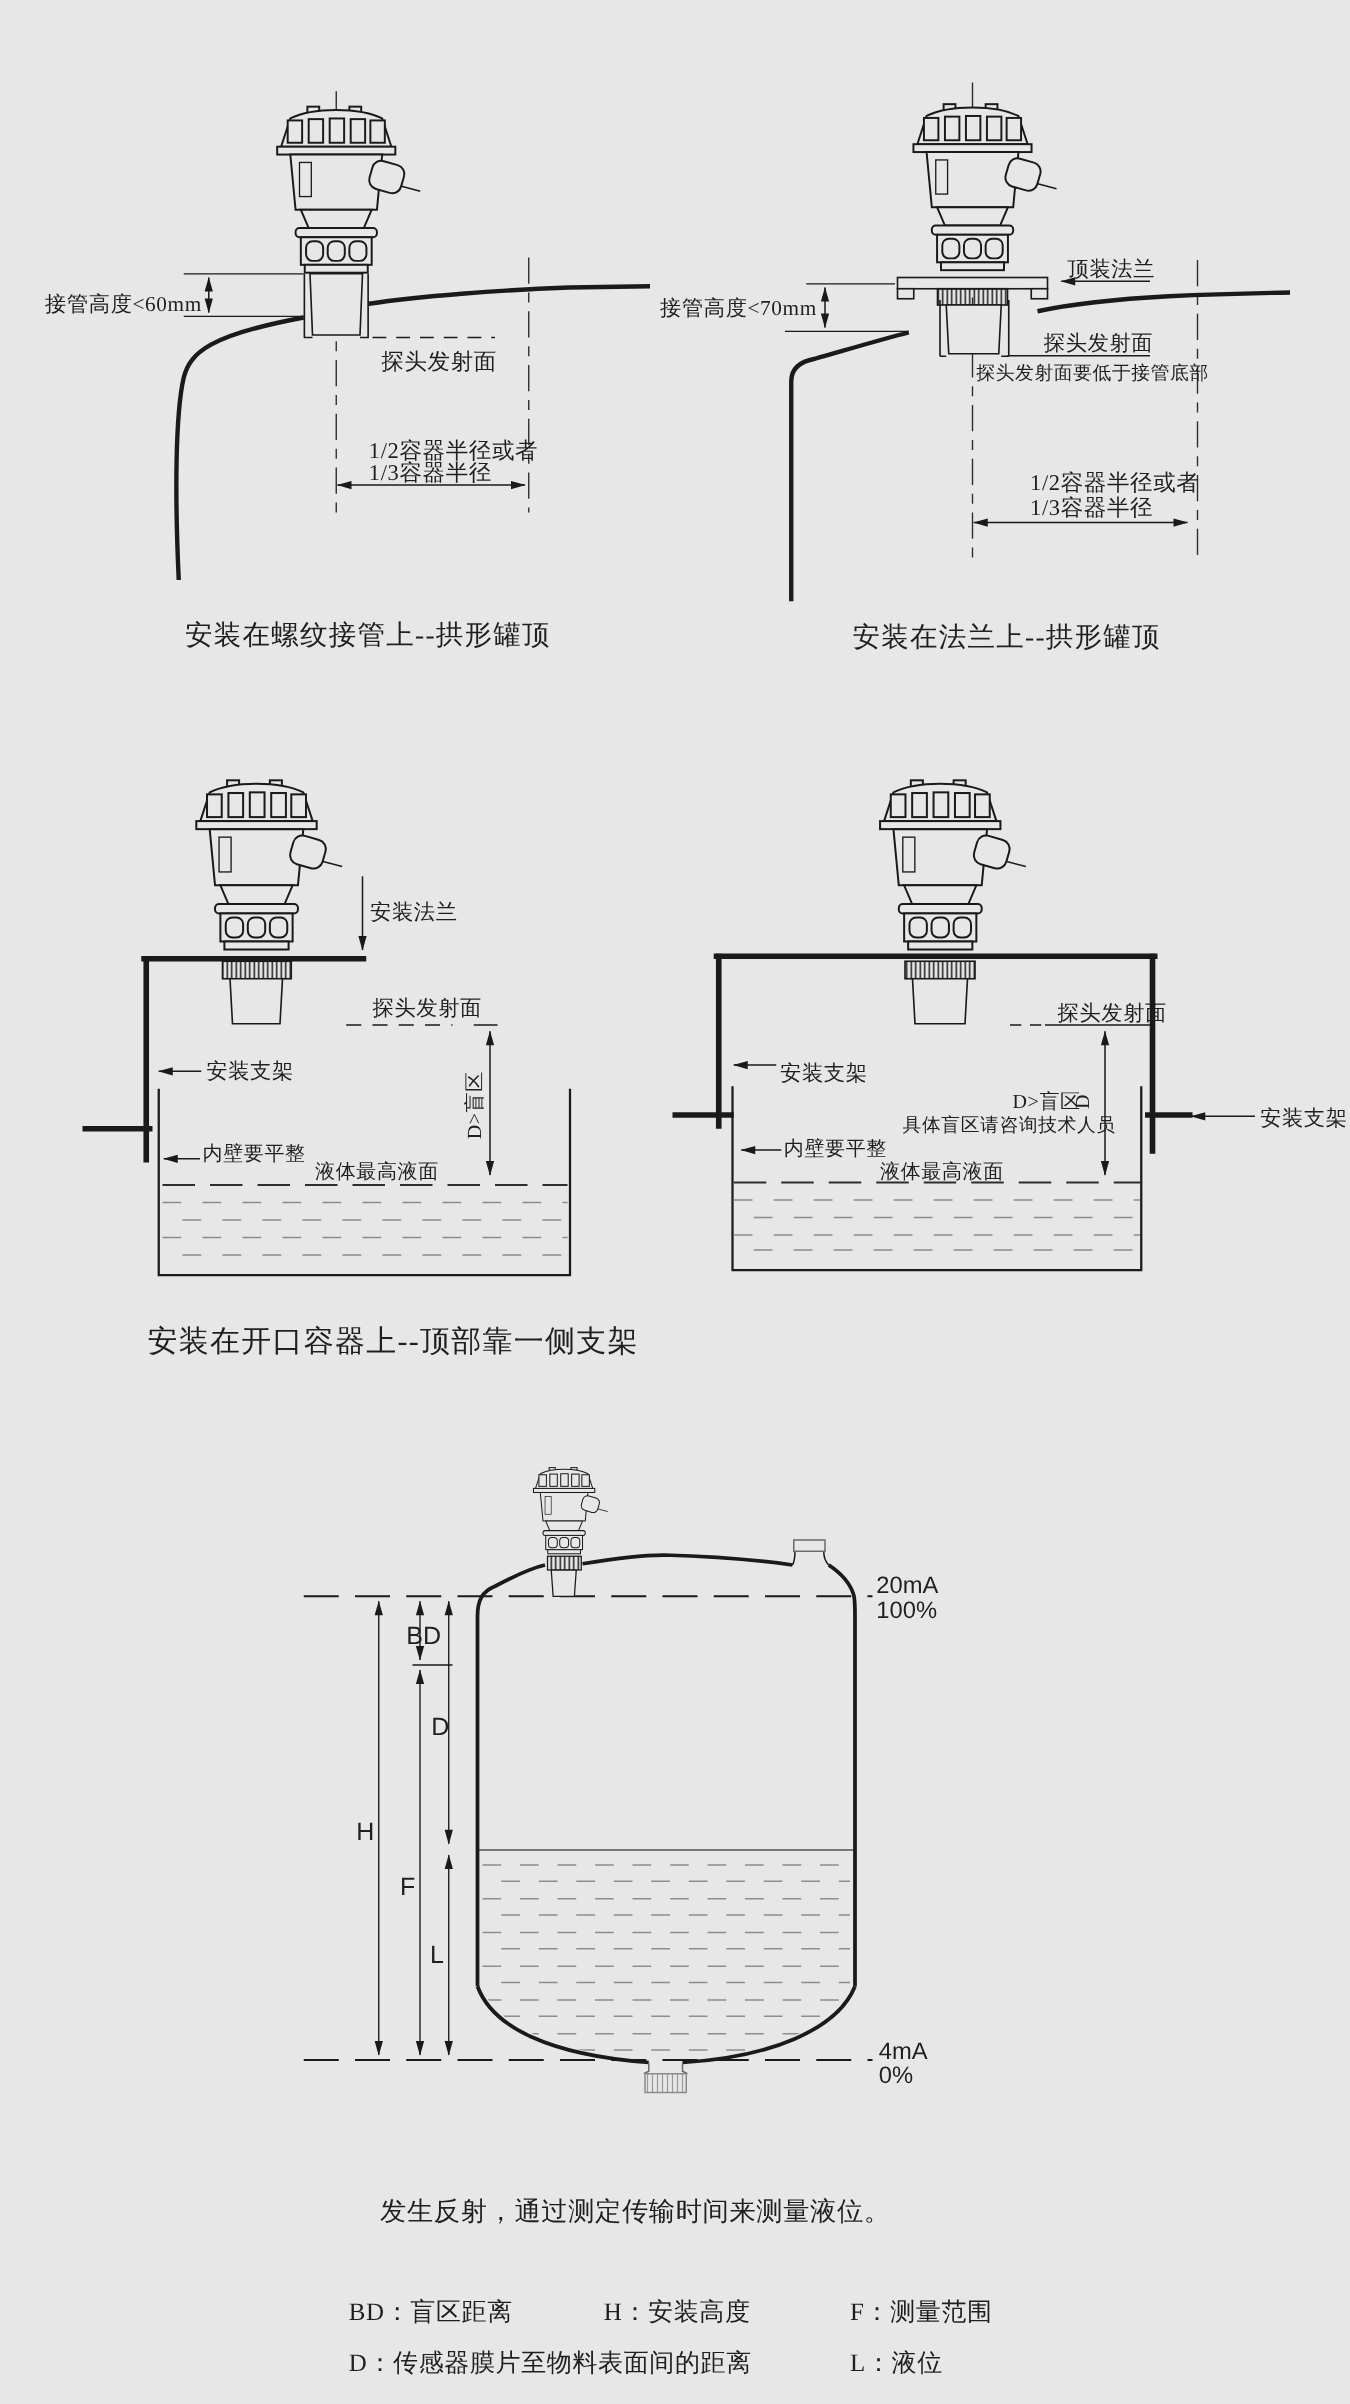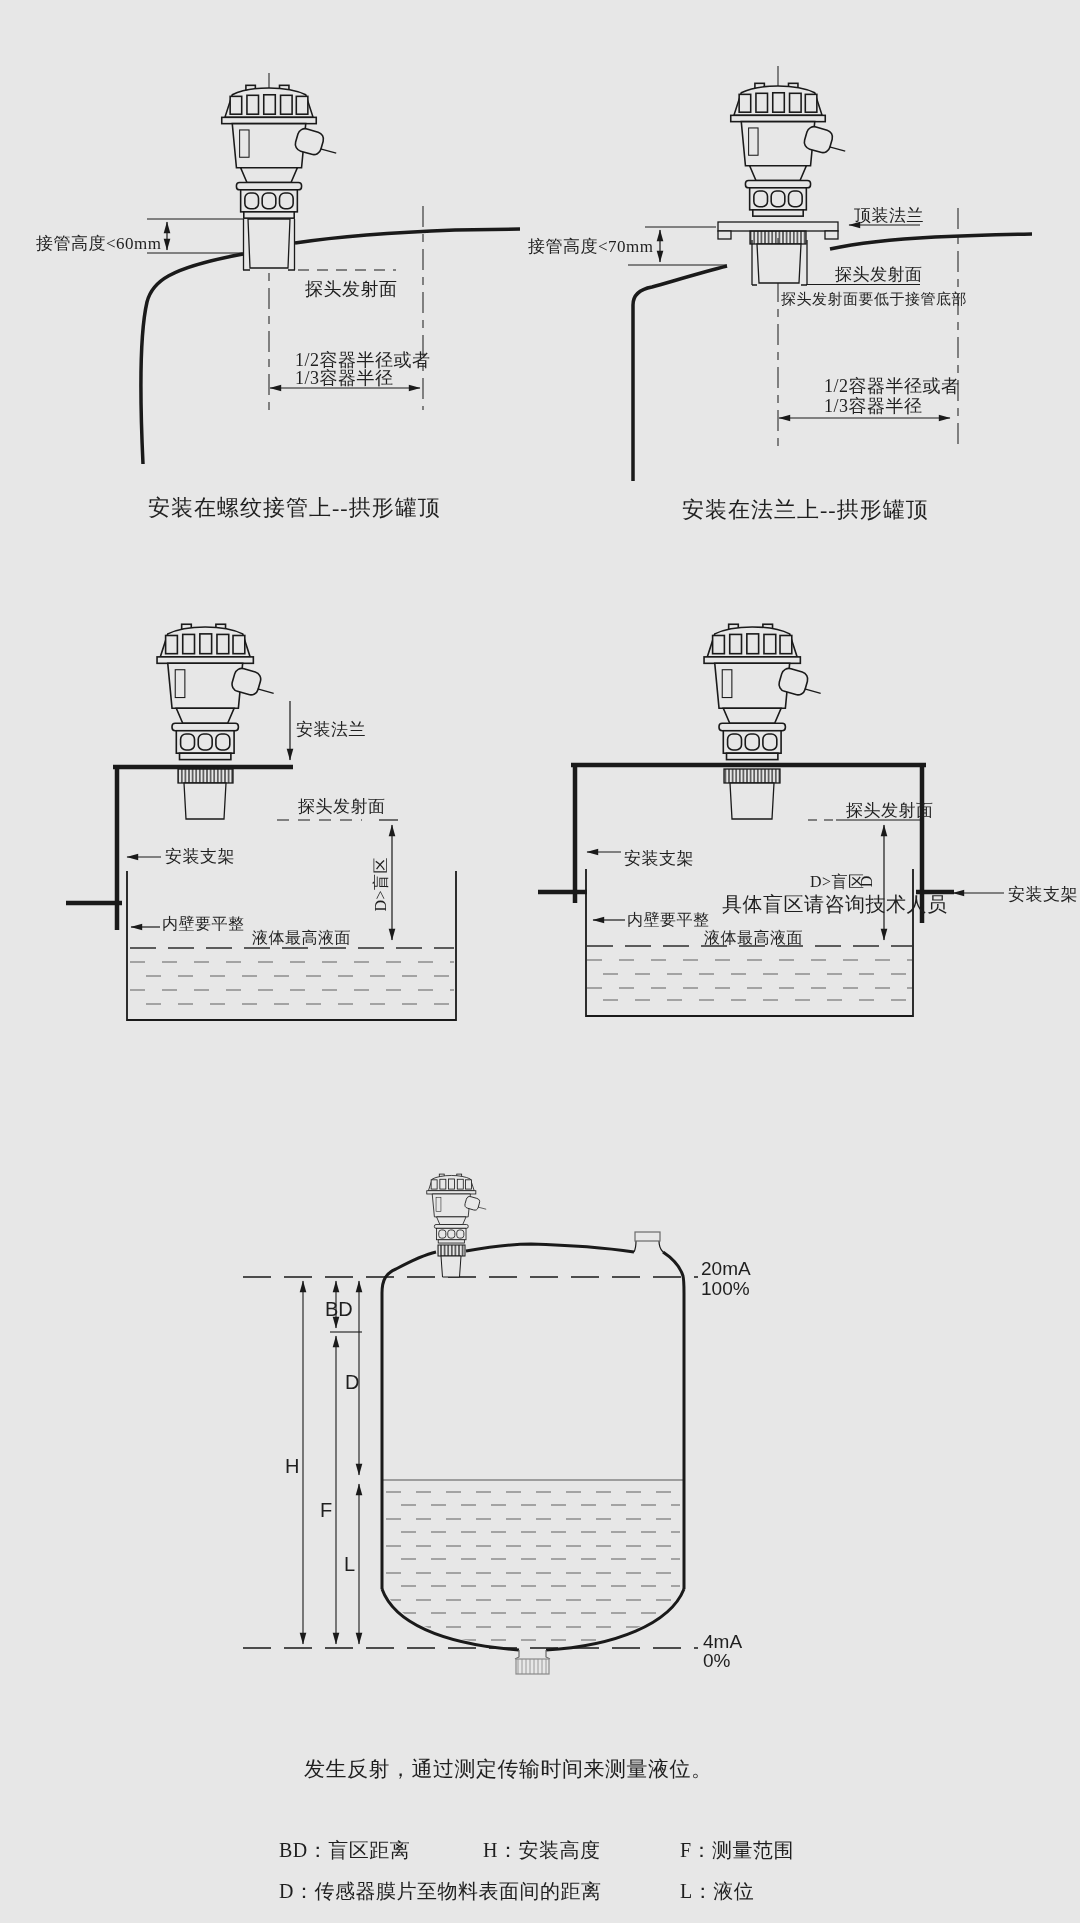--- a/index.html
+++ b/index.html
@@ -199,25 +199,26 @@
   <div class="lbl" style="left:824px;top:376px;font-size:18px;">1/2容器半径或者</div>
   <div class="lbl" style="left:824px;top:396px;font-size:18px;">1/3容器半径</div>
   <div class="lbl cap" style="left:682px;top:497px;font-size:22px;">安装在法兰上--拱形罐顶</div>
 
   <div class="lbl" style="left:296px;top:720px;font-size:17px;">安装法兰</div>
   <div class="lbl" style="left:298px;top:797px;font-size:17px;">探头发射面</div>
   <div class="lbl rot" style="left:336px;top:875px;width:90px;font-size:16px;">D&gt;盲区</div>
   <div class="lbl" style="left:165px;top:847px;font-size:17px;">安装支架</div>
   <div class="lbl" style="left:162px;top:915px;font-size:16px;">内壁要平整</div>
   <div class="lbl" style="left:252px;top:929px;font-size:16px;">液体最高液面</div>
+  <div class="lbl cap" style="left:118px;top:1061px;font-size:24px;">安装在开口容器上--顶部靠一侧支架</div>
 
   <div class="lbl" style="left:846px;top:801px;font-size:17px;">探头发射面</div>
   <div class="lbl" style="left:810px;top:873px;font-size:16px;">D&gt;盲区</div>
   <div class="lbl rot" style="left:858px;top:872px;width:18px;font-size:16px;">D</div>
-  <div class="lbl" style="left:722px;top:893px;font-size:20px;">具体盲区请咨询技术人员</div>
+  <div class="lbl" style="left:722px;top:893px;font-size:15px;">具体盲区请咨询技术人员</div>
   <div class="lbl" style="left:624px;top:849px;font-size:17px;">安装支架</div>
   <div class="lbl" style="left:1008px;top:885px;font-size:17px;">安装支架</div>
   <div class="lbl" style="left:627px;top:911px;font-size:16px;">内壁要平整</div>
   <div class="lbl" style="left:704px;top:929px;font-size:16px;">液体最高液面</div>
 
   <div class="lbl sans" style="left:701px;top:1258px;font-size:19px;">20mA</div>
   <div class="lbl sans" style="left:701px;top:1278px;font-size:19px;">100%</div>
   <div class="lbl sans" style="left:703px;top:1631px;font-size:19px;">4mA</div>
   <div class="lbl sans" style="left:703px;top:1650px;font-size:19px;">0%</div>
   <div class="lbl sans" style="left:325px;top:1298px;font-size:20px;text-align:right;">BD</div>

